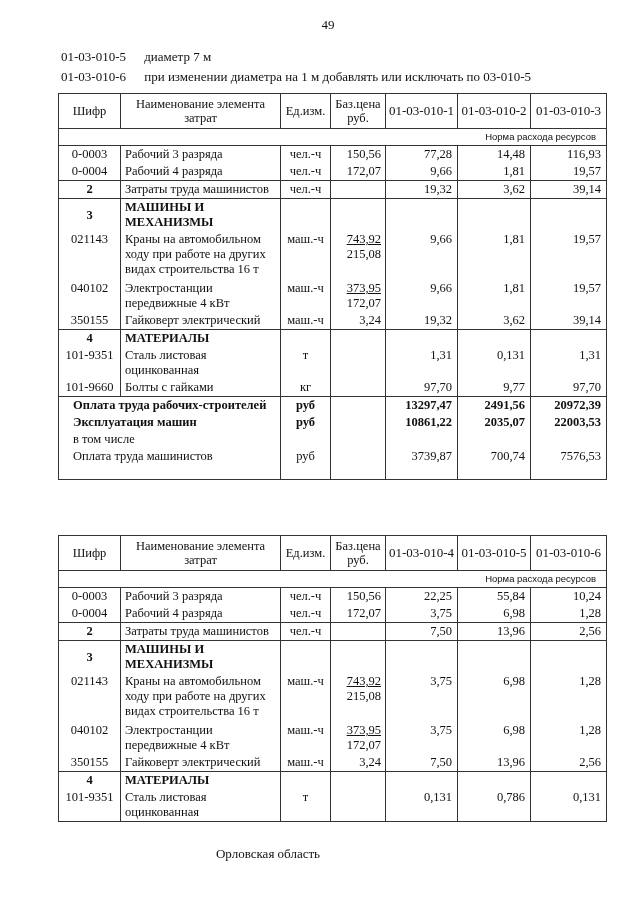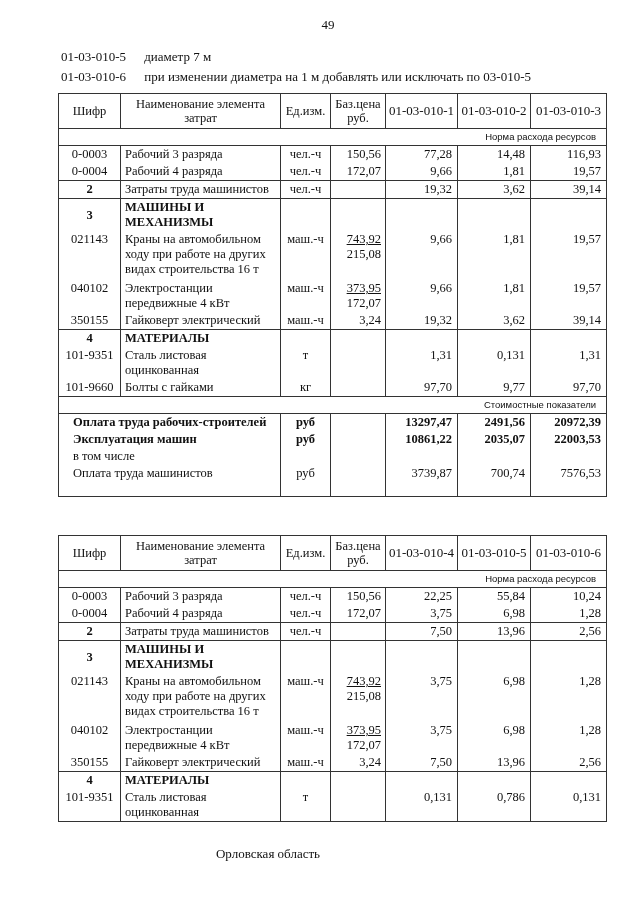--- a/index.html
+++ b/index.html
@@ -183,23 +183,20 @@
     <tr>
       <td class="c-code">101-9660</td>
       <td class="c-name">Болты с гайками</td>
       <td class="c-unit">кг</td>
       <td class="c-price"></td>
       <td class="c-num">97,70</td>
       <td class="c-num">9,77</td>
       <td class="c-num">97,70</td>
     </tr>
 
-    <tr class="caption">
-      <td colspan="7">Стоимостные показатели</td>
-    </tr>
 
     <tr class="tot totfirst">
       <td colspan="2" class="c-name sum-label bold">Оплата труда рабочих-строителей</td>
       <td class="c-unit bold">руб</td>
       <td></td>
       <td class="c-num bold">13297,47</td>
       <td class="c-num bold">2491,56</td>
       <td class="c-num bold">20972,39</td>
     </tr>
     <tr class="tot">

